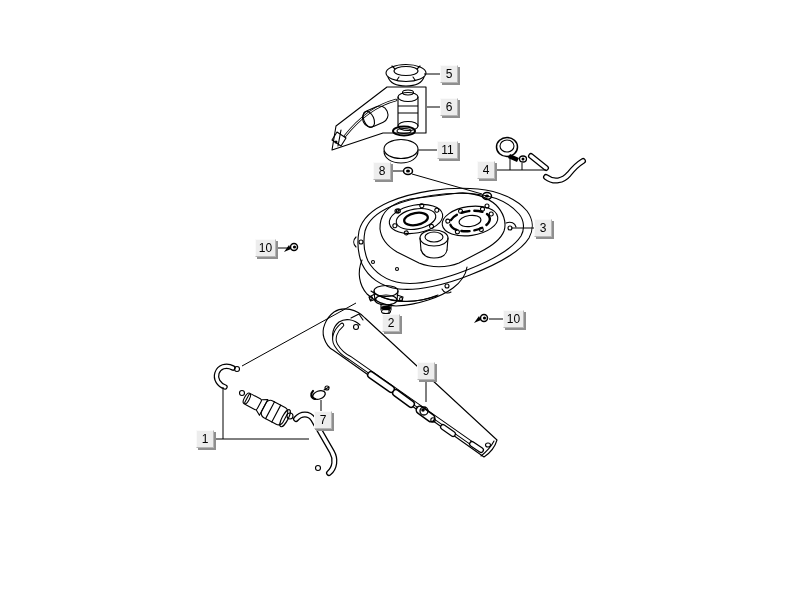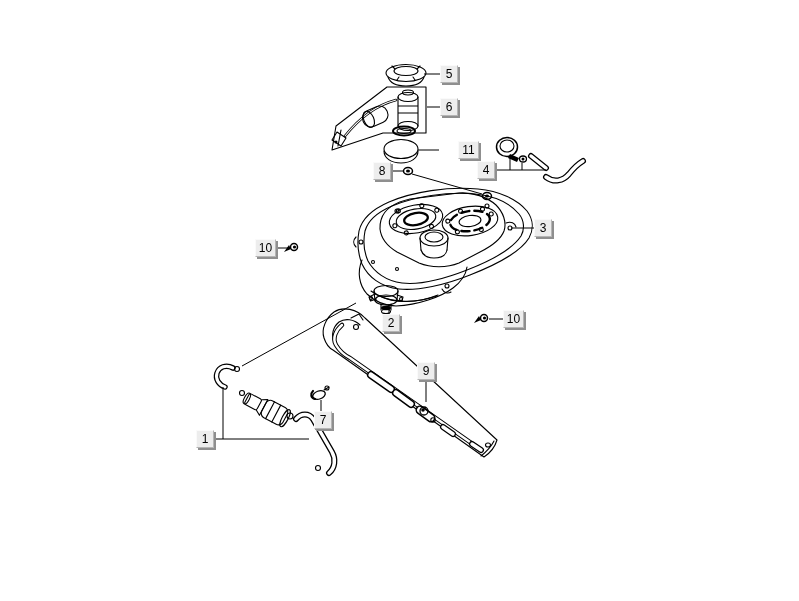--- a/index.html
+++ b/index.html
@@ -210,21 +210,21 @@
         <line x1="356" y1="303" x2="242" y2="366"></line>
       </g>
   </svg>
 
   <div class="callout" style="left: 440px; top: 65px;">
       <span>5</span>
     </div>
   <div class="callout" style="left: 440px; top: 98px;">
       <span>6</span>
     </div>
-  <div class="callout" style="left: 458px; top: 141px; min-width: 21px;">
+  <div class="callout" style="left: 437px; top: 141px; min-width: 21px;">
       <span>11</span>
     </div>
   <div class="callout" style="left: 373px; top: 162px;">
       <span>8</span>
     </div>
   <div class="callout" style="left: 477px; top: 161px;">
       <span>4</span>
     </div>
   <div class="callout" style="left: 534px; top: 219px;">
       <span>3</span>

